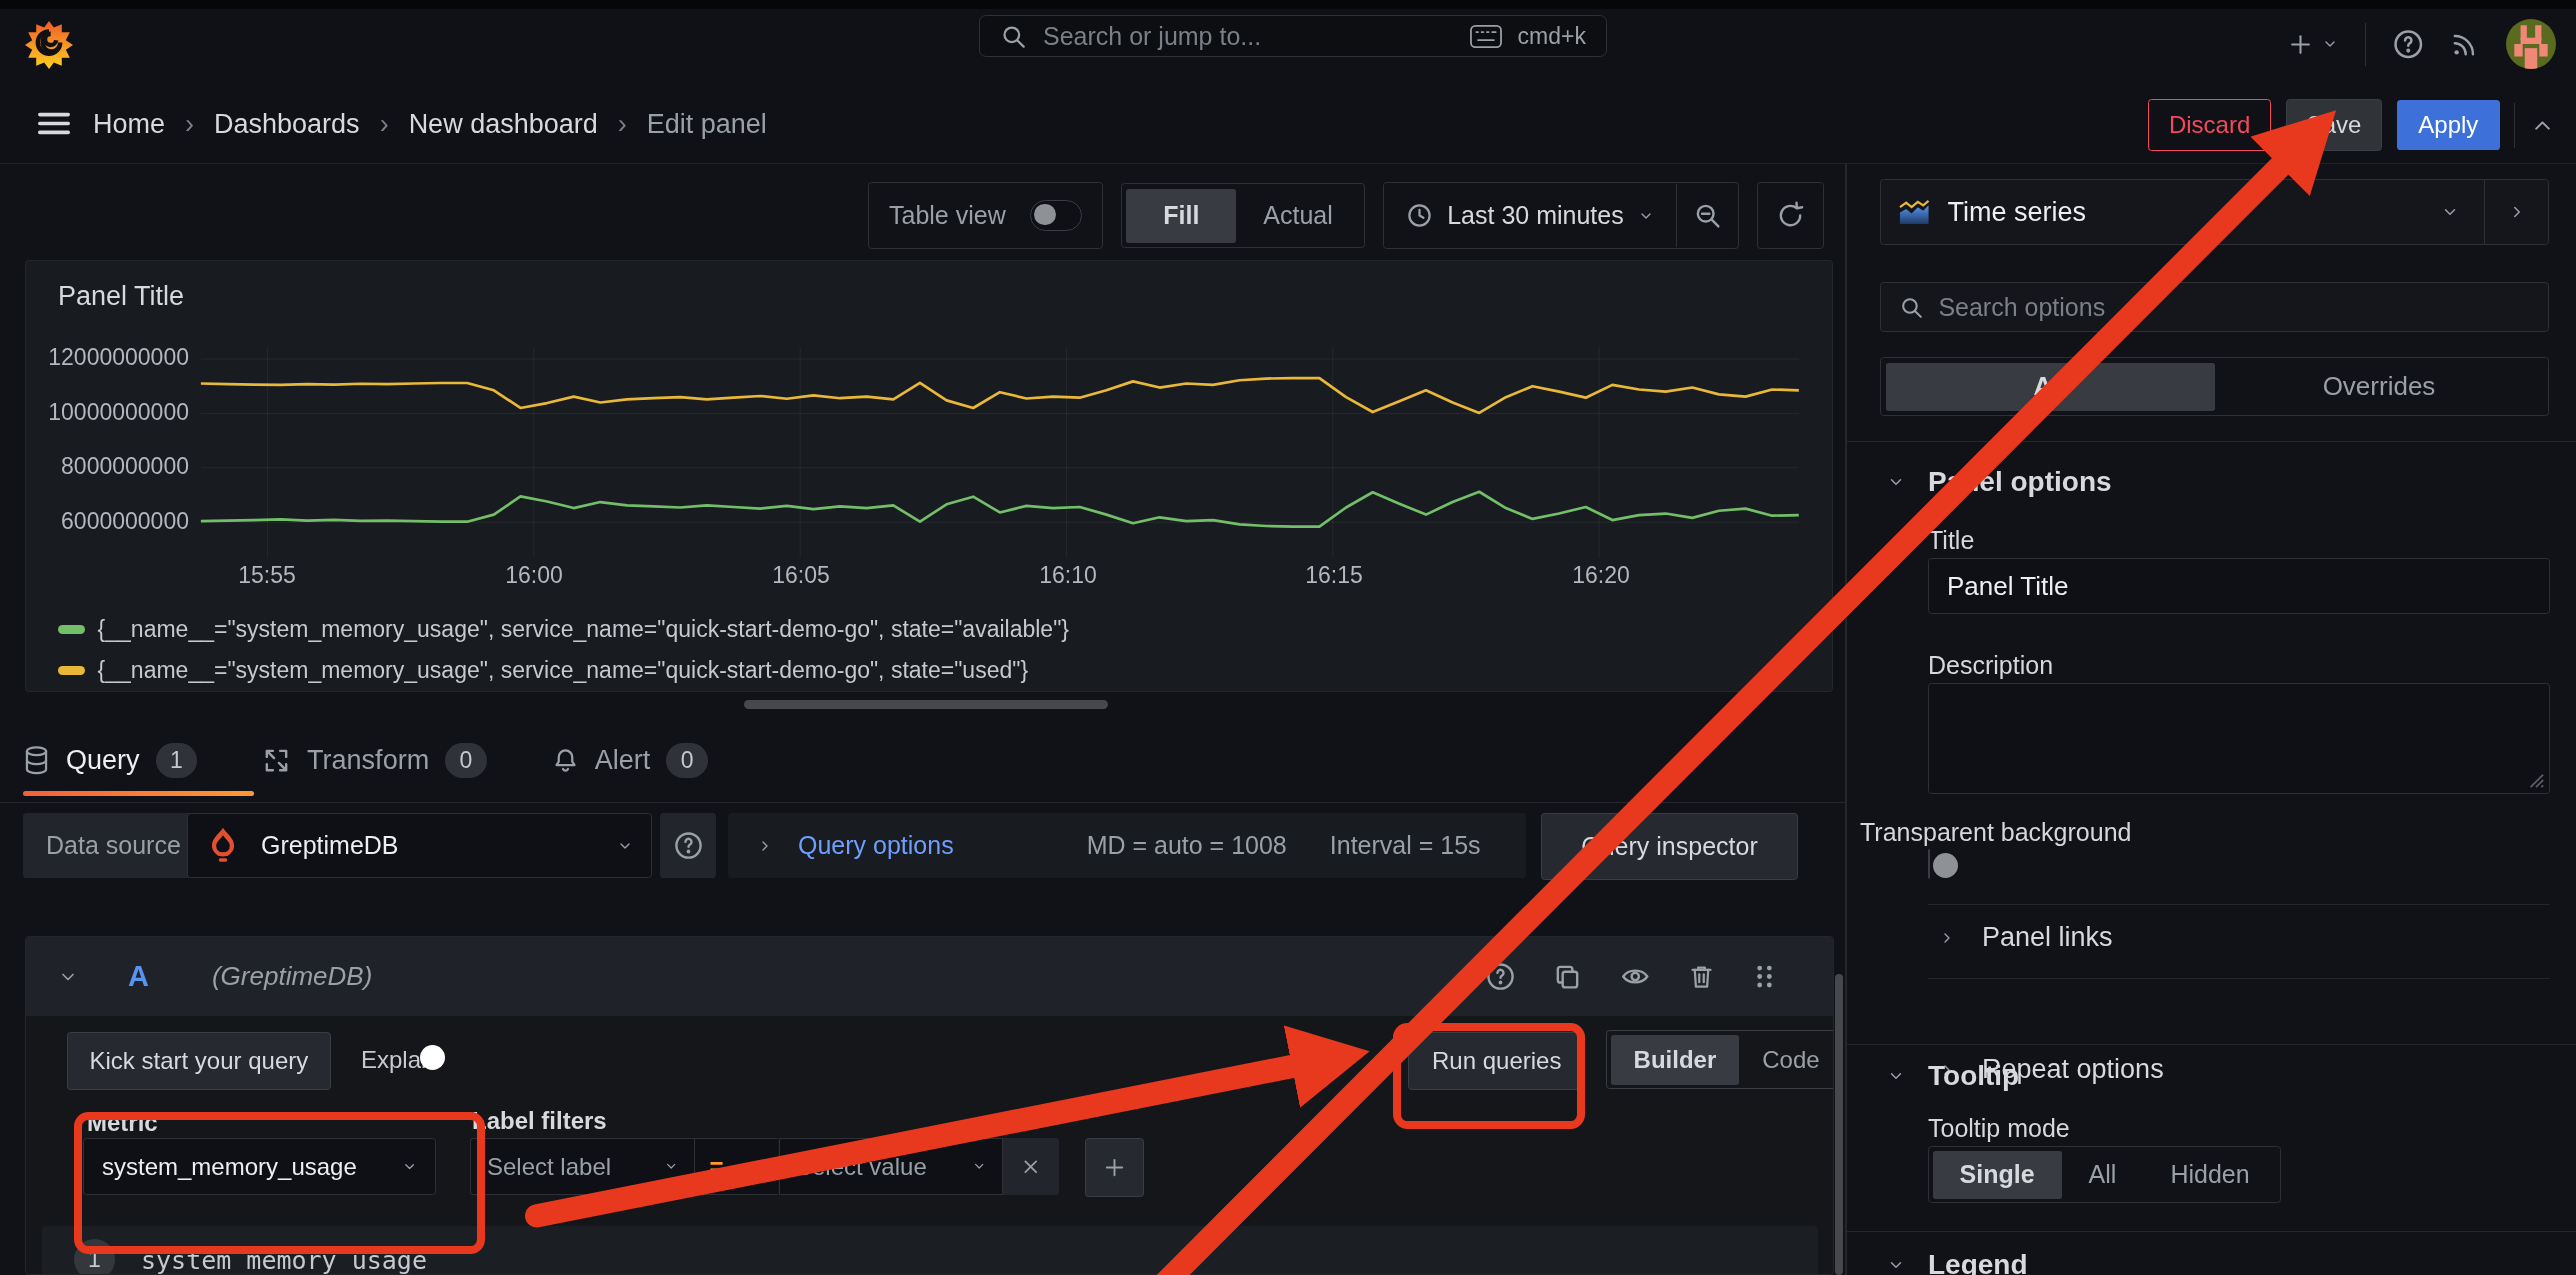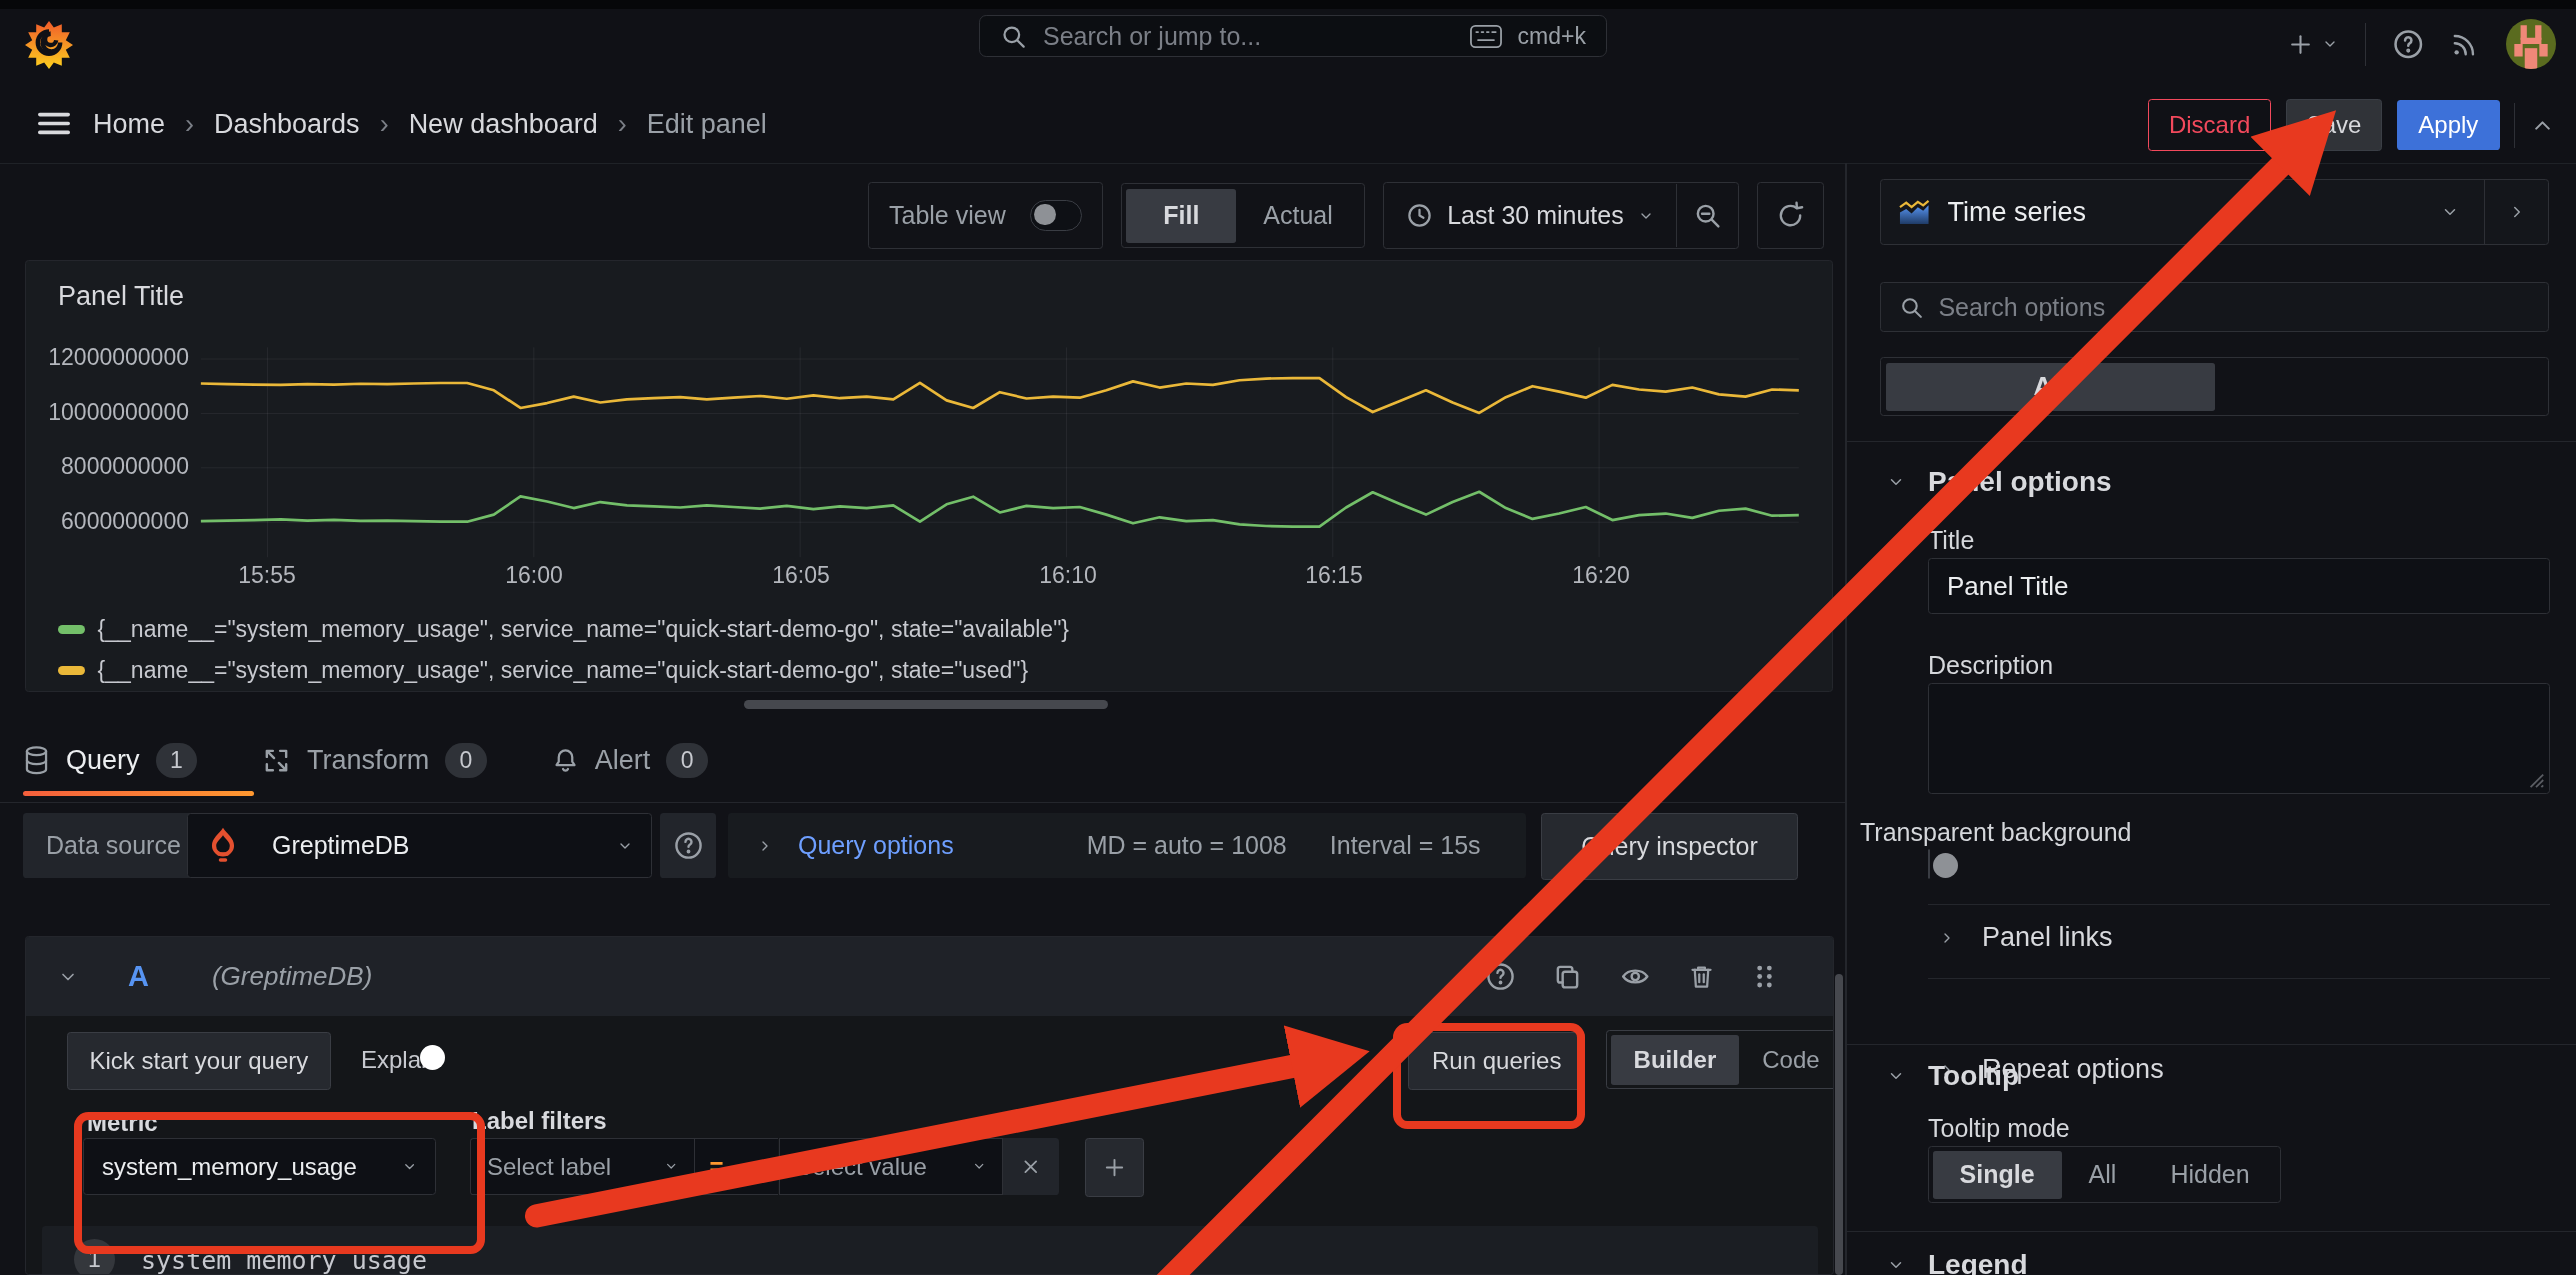--- a/index.html
+++ b/index.html
@@ -268,21 +268,21 @@
         </svg>
       <span class="muted" style="font-size:27px;">Alert</span>
       <span class="badge">0</span>
     </div>
   </div>
   <div class="abs" style="left:23px;top:791px;width:231px;height:5.4px;border-radius:2.7px;background:linear-gradient(90deg,#f55f3c,#ff9830);"></div>
   <div class="divh" style="left:0;top:802px;width:1845px;"></div>
 
   
   <div class="abs row chip muted" style="left:23px;top:813px;height:65px;padding:0 23px;font-size:25px;">Data source</div>
-  <div class="abs row input" style="left:187px;top:813px;width:465px;height:65px;box-sizing:border-box;padding:0 18px;gap:32px;">
+  <div class="abs row input" style="left:187px;top:813px;width:465px;height:65px;box-sizing:border-box;padding:0 18px;gap:21px;">
     <span>
       <svg width="34" height="39" viewBox="0 0 40 44">
           <path fill="#e4502f" d="M20 1 C25 9 33 13 33 22 a13 13 0 0 1 -26 0 C7 13 15 9 20 1 Z M20 10 C17 15 12 17.5 12 22.5 a8 8 0 0 0 16 0 C28 17.5 23 15 20 10 Z"></path>
           <rect x="13" y="30" width="14" height="4" rx="2" fill="#e4502f"></rect>
           <rect x="15" y="37" width="10" height="4" rx="2" fill="#e4502f"></rect>
         </svg>
     </span>
     <span style="flex:1;color:#eceef0;">GreptimeDB</span>
     <svg width="16" height="16" viewBox="0 0 24 24" class="ic">
         <polyline points="6,9 12,15 18,9"></polyline>
@@ -444,20 +444,21 @@
   <div class="abs row" style="left:1880px;top:282px;width:669px;height:50px;background:#14161b;border:0.9px solid #2e3036;border-radius:3.6px;box-sizing:border-box;padding:0 18px;gap:14.4px;">
     <svg width="25" height="25" viewBox="0 0 24 24" class="ic">
         <circle cx="10.5" cy="10.5" r="6.5"></circle>
         <line x1="15.5" y1="15.5" x2="21" y2="21"></line>
       </svg>
     <span class="dim">Search options</span>
   </div>
 
   <div class="abs row" style="left:1880px;top:357px;width:669px;height:59px;border:0.9px solid #2e3036;border-radius:3.6px;box-sizing:border-box;padding:4.5px;">
     <span class="row seg-on" style="width:50%;height:48px;justify-content:center;font-weight:700;font-size:26px;">All</span>
+    <span class="row muted" style="width:50%;height:48px;justify-content:center;font-size:26px;">Overrides</span>
   </div>
 
   <div class="divh" style="left:1847px;top:441px;width:729px;"></div>
 
   
   <div class="abs row" style="left:1887px;top:466px;gap:23px;">
     <svg width="18" height="18" viewBox="0 0 24 24" class="ic">
         <polyline points="6,9 12,15 18,9"></polyline>
       </svg>
     <span class="sect">Panel options</span>

